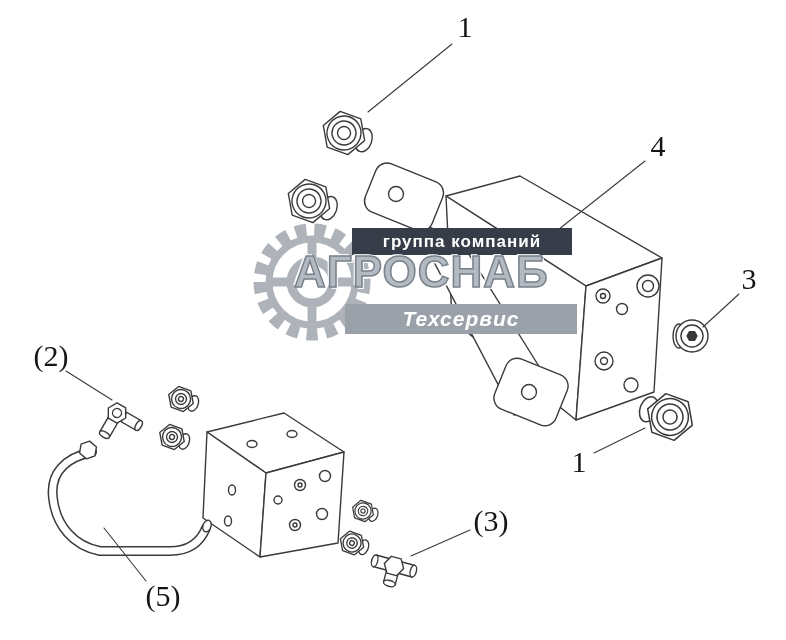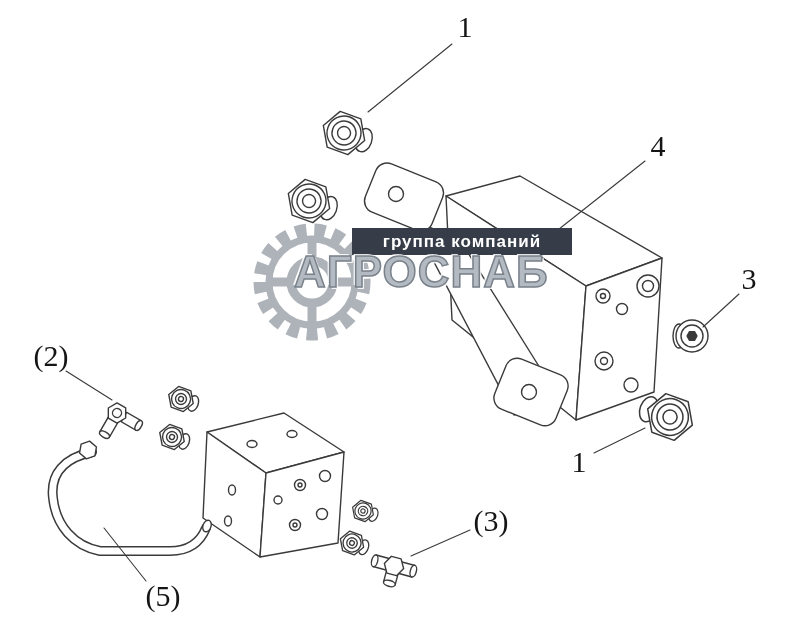--- a/index.html
+++ b/index.html
@@ -181,20 +181,21 @@
     <svg class="wm-gear" viewBox="0 0 132 132">
       <g fill="none" stroke="var(--banner-gray, #9aa1a8)">
         <circle cx="66" cy="66" r="52" stroke-width="13" stroke-dasharray="11 8"></circle>
         <circle cx="66" cy="66" r="43" stroke-width="7"></circle>
         <circle cx="66" cy="66" r="21" stroke-width="9"></circle>
         <path d="M 66,45 L 66,26 M 66,87 L 66,106 M 45,66 L 26,66 M 87,66 L 106,66" stroke-width="9"></path>
       </g>
     </svg>
     <div class="wm-top">группа компаний</div>
     <div class="wm-title">АГРОСНАБ</div>
+    <div class="wm-bottom">Техсервис</div>
   </div>
 
   <div class="callout" style="left:465px; top:27px">1</div>
   <div class="callout" style="left:658px; top:146px">4</div>
   <div class="callout" style="left:749px; top:279px">3</div>
   <div class="callout" style="left:579px; top:462px">1</div>
   <div class="callout" style="left:51px;  top:356px">(2)</div>
   <div class="callout" style="left:491px; top:521px">(3)</div>
   <div class="callout" style="left:163px; top:596px">(5)</div>
 

